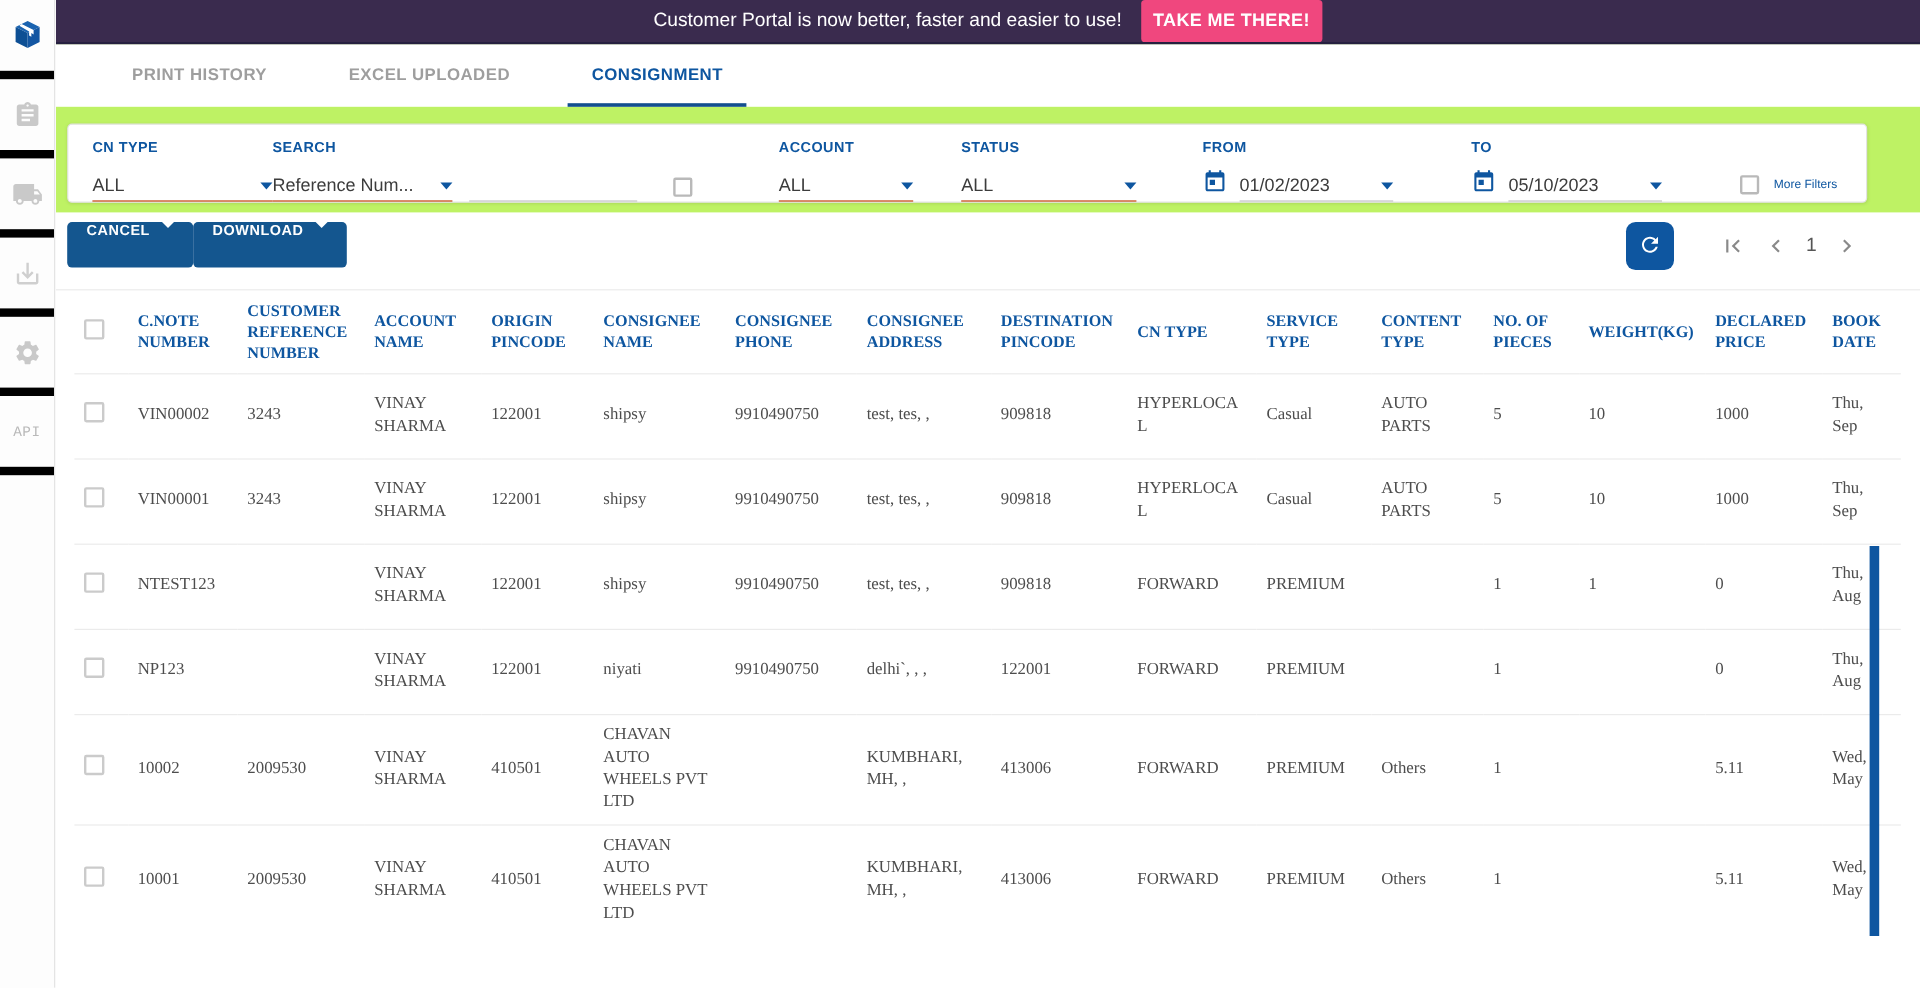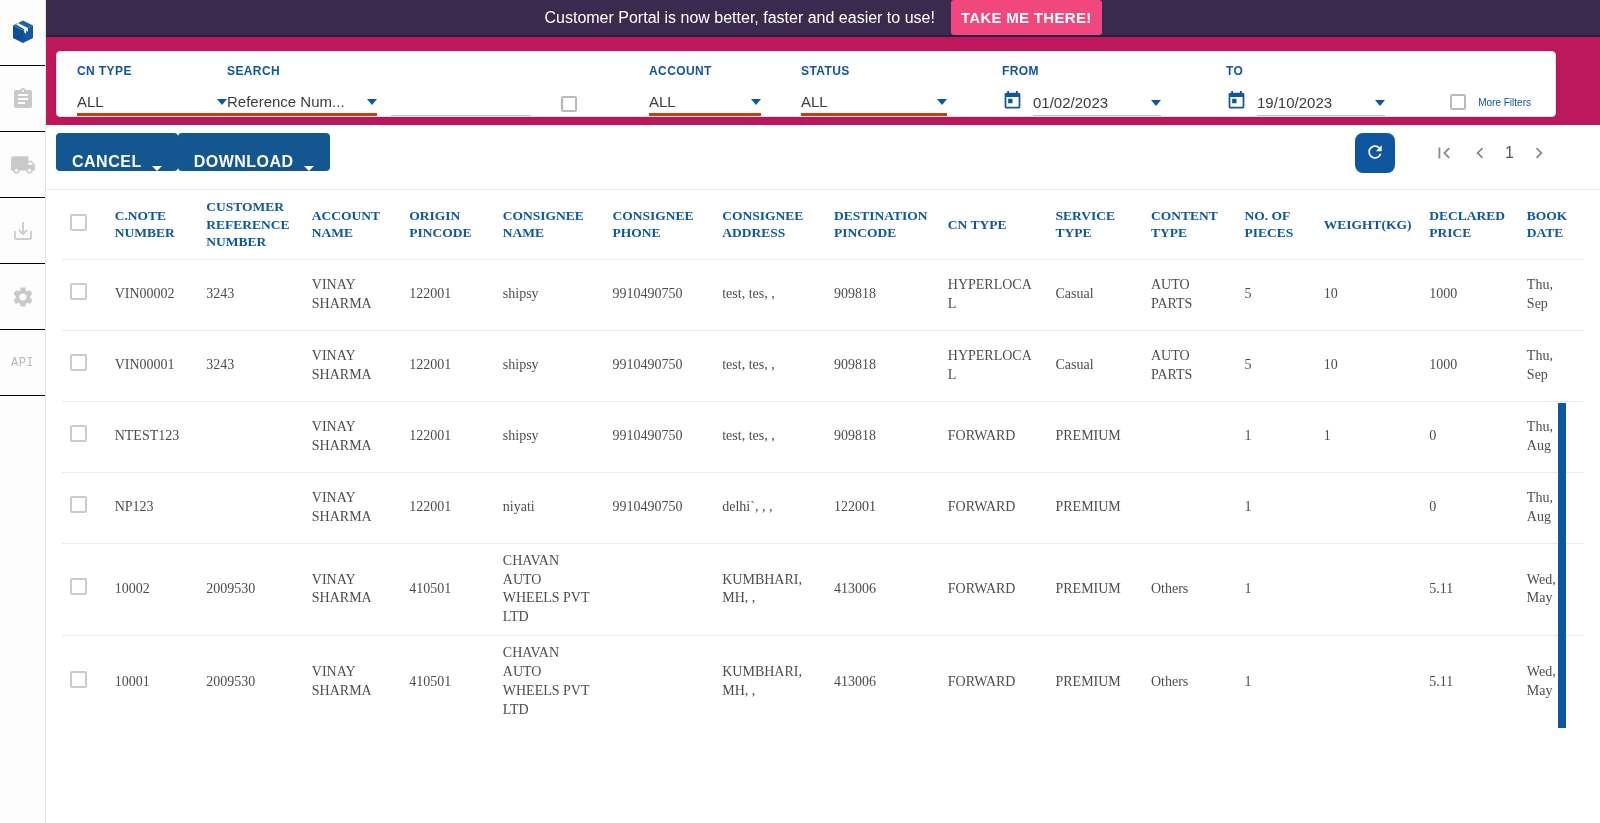--- a/index.html
+++ b/index.html
@@ -3,26 +3,26 @@
 <meta charset="utf-8">
 <style>
   * { margin:0; padding:0; box-sizing:border-box; }
   html,body { width:1600px; height:823px; overflow:hidden; background:#fff;
     font-family:"Liberation Sans", sans-serif; }
 
   
   .sidebar { position:fixed; left:0; top:0; width:46px; height:823px;
     background:#fdfdfd; border-right:1px solid #e4e4e4; z-index:30; }
   .side-cell { height:66px; display:flex; align-items:center; justify-content:center;
-    border-bottom:1px solid #000000; cursor:pointer; }
+    border-bottom:7px solid #000000; cursor:pointer; }
   .side-cell svg { display:block; }
   .api-text { font-family:"Liberation Mono", monospace; font-size:12px; color:#b9b9b9; letter-spacing:.5px; }
 
   
-  .main { margin-left:46px; height:644px; display:flex; flex-direction:column; background:#be185d; }
+  .main { margin-left:46px; height:644px; display:flex; flex-direction:column; background:#bef264; }
 
   
   .banner { height:50px; background:#3a2b4e; border-bottom:2px solid #262040;
     display:flex; align-items:center; justify-content:center; gap:16px; }
   .banner-msg { color:#fff; font-size:16px; }
   .banner-cta { background:#f0477e; color:#fff; font-size:15px; font-weight:700;
     border:none; border-radius:3px; padding:9px 10px; cursor:pointer; letter-spacing:.3px; }
 
   
   .tabbar { height:62px; background:#fff; display:flex; align-items:flex-end; padding-left:44px; gap:28px; }
@@ -31,21 +31,21 @@
     border-bottom:3px solid transparent; cursor:pointer; }
   .tab.active { color:#0e56a0; border-bottom-color:#134f8e; }
 
   
   .filter-card { margin:14px 44px 8px 10px; height:80px; background:#fff;
     border:1px solid #e3e3e3; border-radius:4px; box-shadow:0 1px 3px rgba(0,0,0,.10);
     display:flex; align-items:flex-start; padding:12px 24px 0 20px; }
   .ffield { display:flex; flex-direction:column; }
   .flabel { color:#0e56a0; font-size:12px; font-weight:700; letter-spacing:.4px; margin-bottom:12px; }
   .fvalue { position:relative; display:flex; align-items:center; height:26px;
-    border-bottom:3px solid #c2410c; font-size:15px; color:#3c3c3c; cursor:pointer; }
+    border-bottom:1px solid #c2410c; font-size:15px; color:#3c3c3c; cursor:pointer; }
   .caret { width:0; height:0; border-left:5px solid transparent; border-right:5px solid transparent;
     border-top:6px solid #0e56a0; margin-left:auto; }
   .w150 { width:150px; } .w112 { width:112px; } .w146 { width:146px; }
   .ml10 { margin-left:0; } .ml14 { margin-left:14px; } .ml30 { margin-left:30px; }
   .ml40 { margin-left:40px; } .ml55 { margin-left:55px; } .ml65 { margin-left:65px; } .ml72 { margin-left:72px; }
   .plain-input { width:140px; border:none; border-bottom:1px solid #c4c4c4; height:26px;
     margin-top:26px; font-size:15px; outline:none; background:transparent; }
   .sq-checkbox { width:16px; height:16px; border:2px solid #b9b9b9; border-radius:2px;
     background:#fff; display:inline-block; cursor:pointer; }
   .search-cb { margin-top:32px; }
@@ -55,22 +55,22 @@
   .cal { margin-right:10px; margin-top:-2px; }
   .date-underline { display:flex; align-items:center; width:128px; height:26px;
     border-bottom:1px solid #c4c4c4; font-size:15px; color:#3c3c3c; cursor:pointer; }
   .more-filters { margin-left:auto; margin-top:30px; display:flex; align-items:center; gap:12px; }
   .more-filters span.lbl { color:#0e56a0; font-size:10px; cursor:pointer; }
 
   
   .white-panel { background:#fff; flex:1; position:relative; padding-top:6px; }
   .toolbar { height:58px; display:flex; align-items:flex-start; padding:2px 50px 0 10px; }
   .btn { background:#14568f; color:#fff; border:none; border-radius:4px; height:38px;
-    padding:0 16px; font-size:16px; font-weight:700; letter-spacing:.5px;
-    display:flex; align-items:flex-end; gap:10px; cursor:pointer; }
+    padding:0 16px; font-size:12px; font-weight:700; letter-spacing:.5px;
+    display:flex; align-items:flex-start; gap:10px; cursor:pointer; }
   .btn .caret-w { width:0; height:0; border-left:5px solid transparent; border-right:5px solid transparent;
     border-top:5px solid #fff; }
   .btn + .btn { }
   .toolbar-right { margin-left:auto; display:flex; align-items:center; gap:38px; }
   .refresh-btn { width:40px; height:40px; background:#0e56a0; border:none; border-radius:8px;
     display:flex; align-items:center; justify-content:center; cursor:pointer; }
   .pager { display:flex; align-items:center; gap:14px; }
   .pager .pg-ico { cursor:pointer; display:flex; }
   .page-num { font-size:16px; color:#555; }
 
@@ -137,20 +137,25 @@
   </div>
 </nav>
 
 <div class="main">
 
   <div class="banner">
     <span class="banner-msg">Customer Portal is now better, faster and easier to use!</span>
     <button class="banner-cta">TAKE ME THERE!</button>
   </div>
 
+  <div class="tabbar">
+    <div class="tab">PRINT HISTORY</div>
+    <div class="tab">EXCEL UPLOADED</div>
+    <div class="tab active">CONSIGNMENT</div>
+  </div>
 
   <div class="filter-card">
     <div class="ffield w150">
       <span class="flabel">CN TYPE</span>
       <div class="fvalue">
         <span>ALL</span>
         <span class="caret"></span>
       </div>
     </div>
 
@@ -199,21 +204,21 @@
 
     <div class="datefield ml65">
       <span class="flabel">TO</span>
       <div class="date-row">
         <span class="cal">
           <svg width="21" height="21" viewBox="0 0 24 24" fill="#0e56a0">
             <path d="M19 3h-1V1h-2v2H8V1H6v2H5c-1.11 0-1.99.9-1.99 2L3 19c0 1.1.89 2 2 2h14c1.1 0 2-.9 2-2V5c0-1.1-.9-2-2-2zm0 16H5V8h14v11zM7 10h5v5H7z"></path>
           </svg>
         </span>
         <div class="date-underline">
-          <span>19/10/2023</span>
+          <span>05/10/2023</span>
           <span class="caret"></span>
         </div>
       </div>
     </div>
 
     <div class="more-filters">
       <span class="sq-checkbox"></span>
       <span class="lbl">More Filters</span>
     </div>
   </div>

